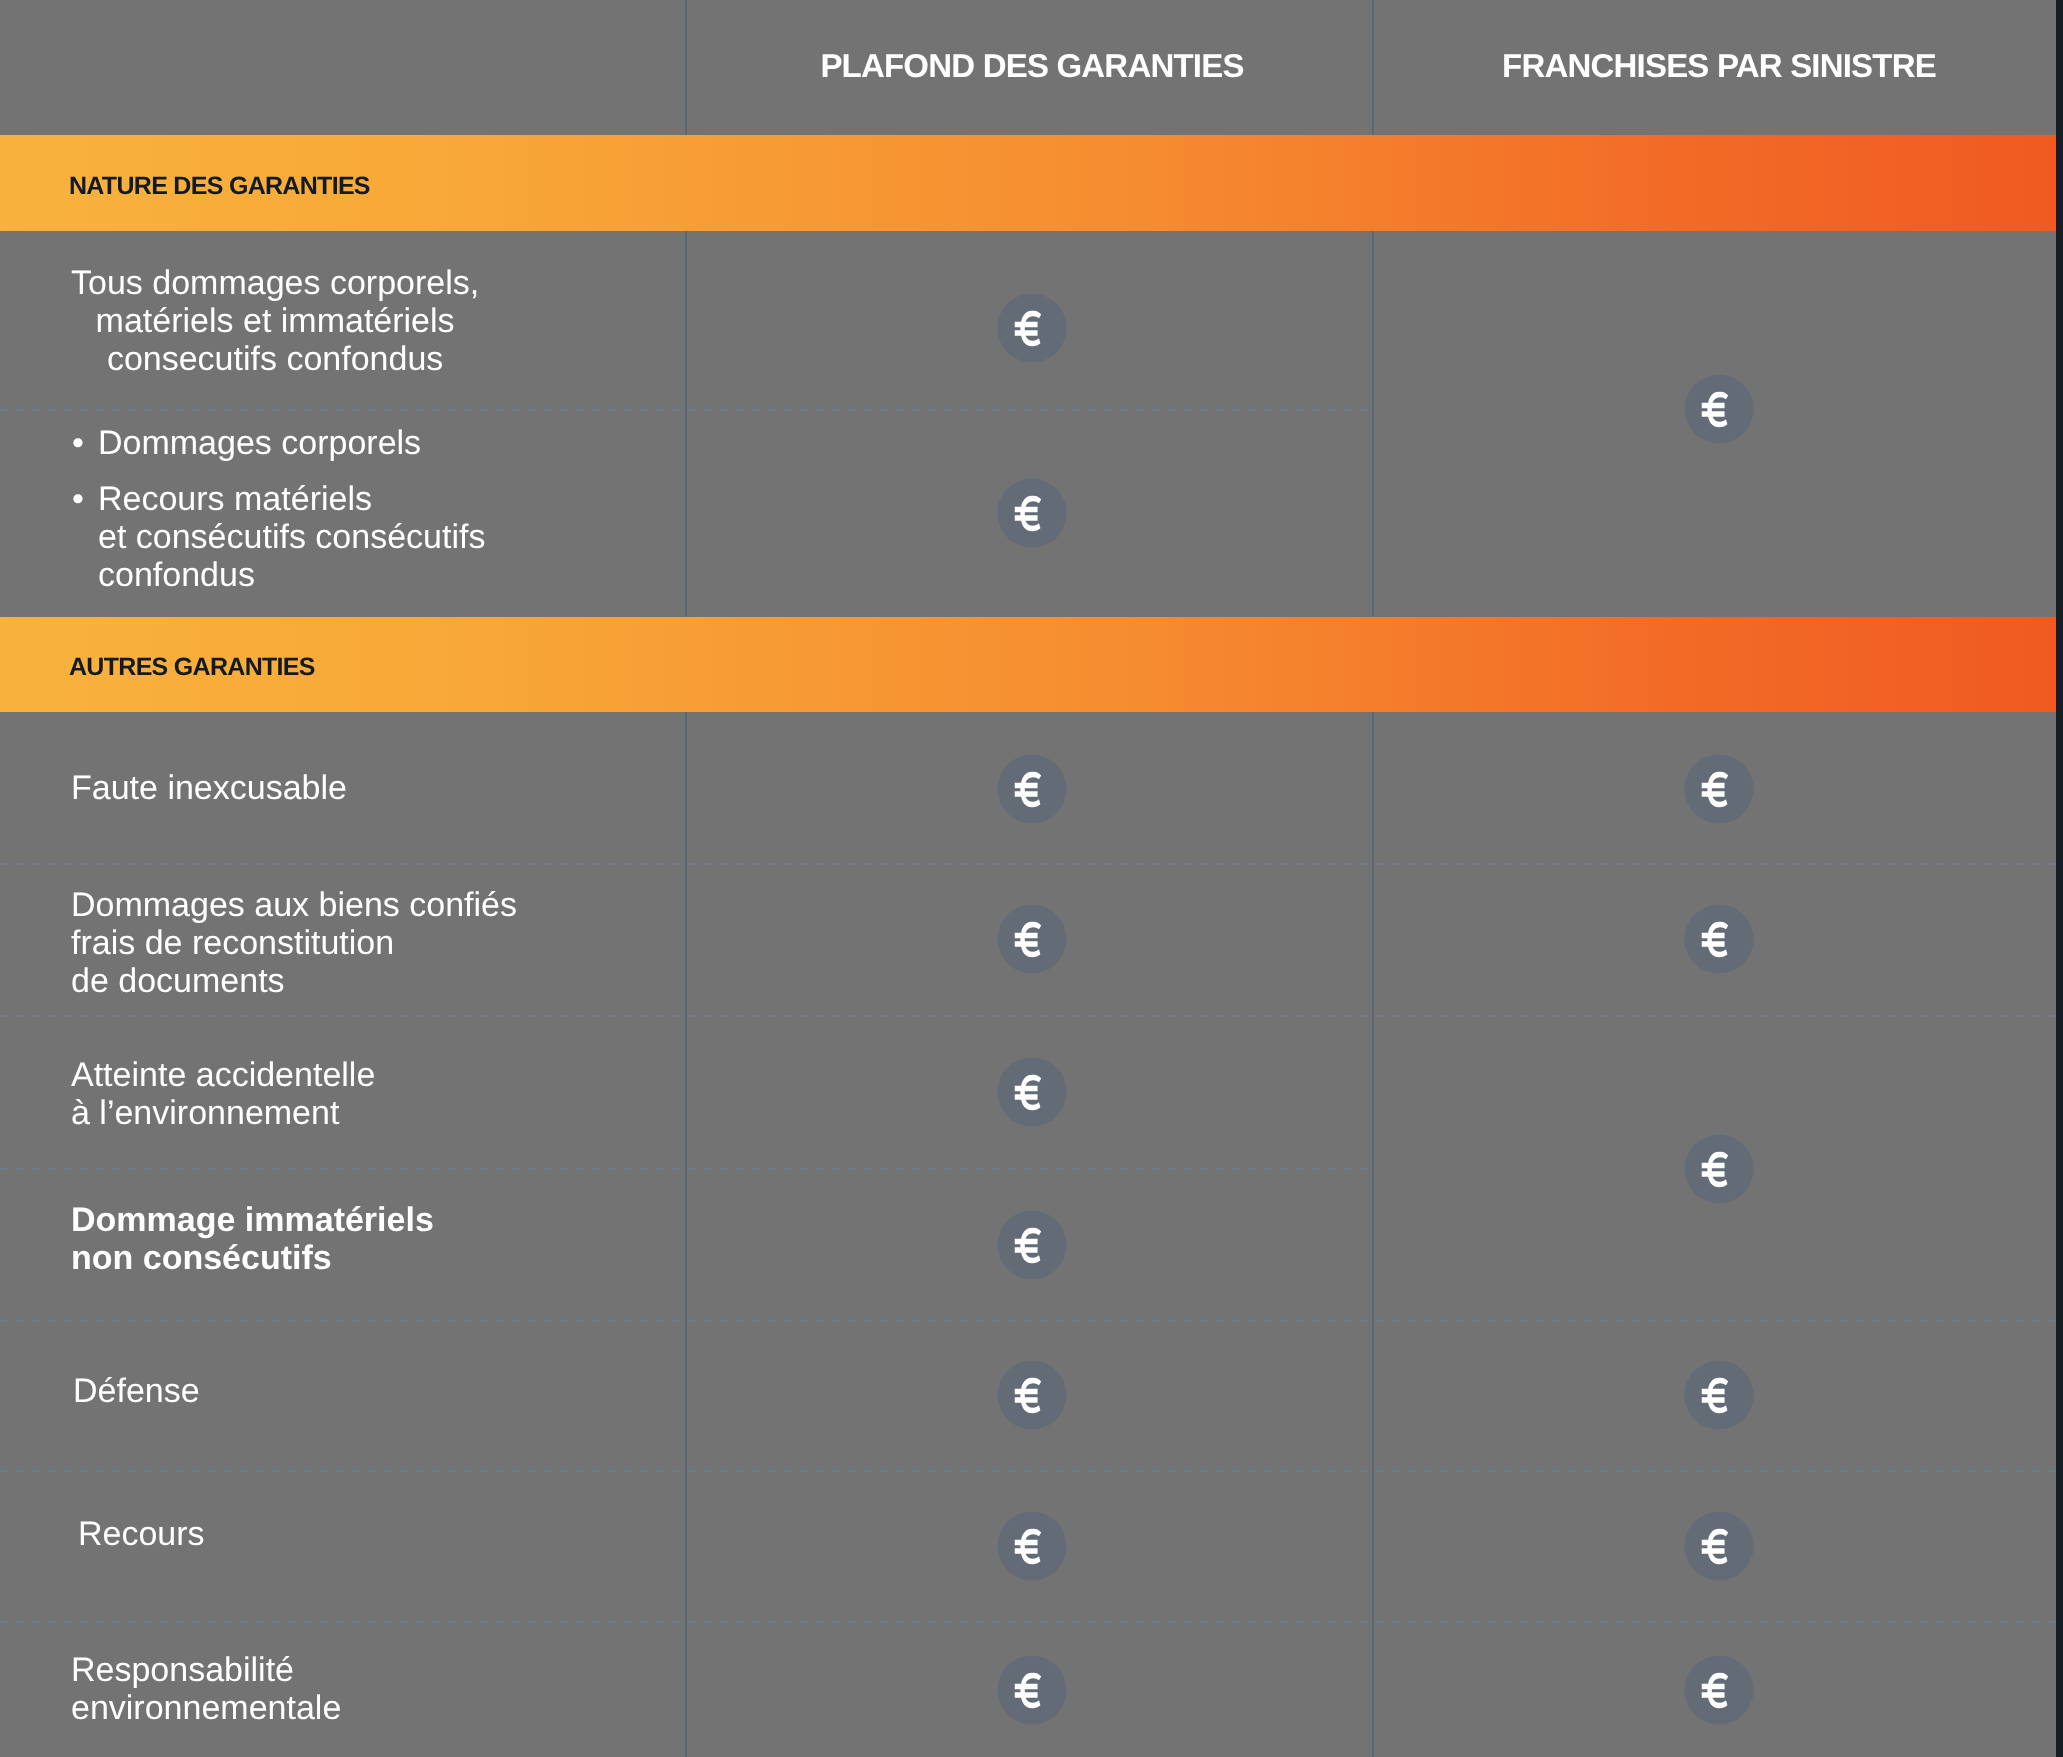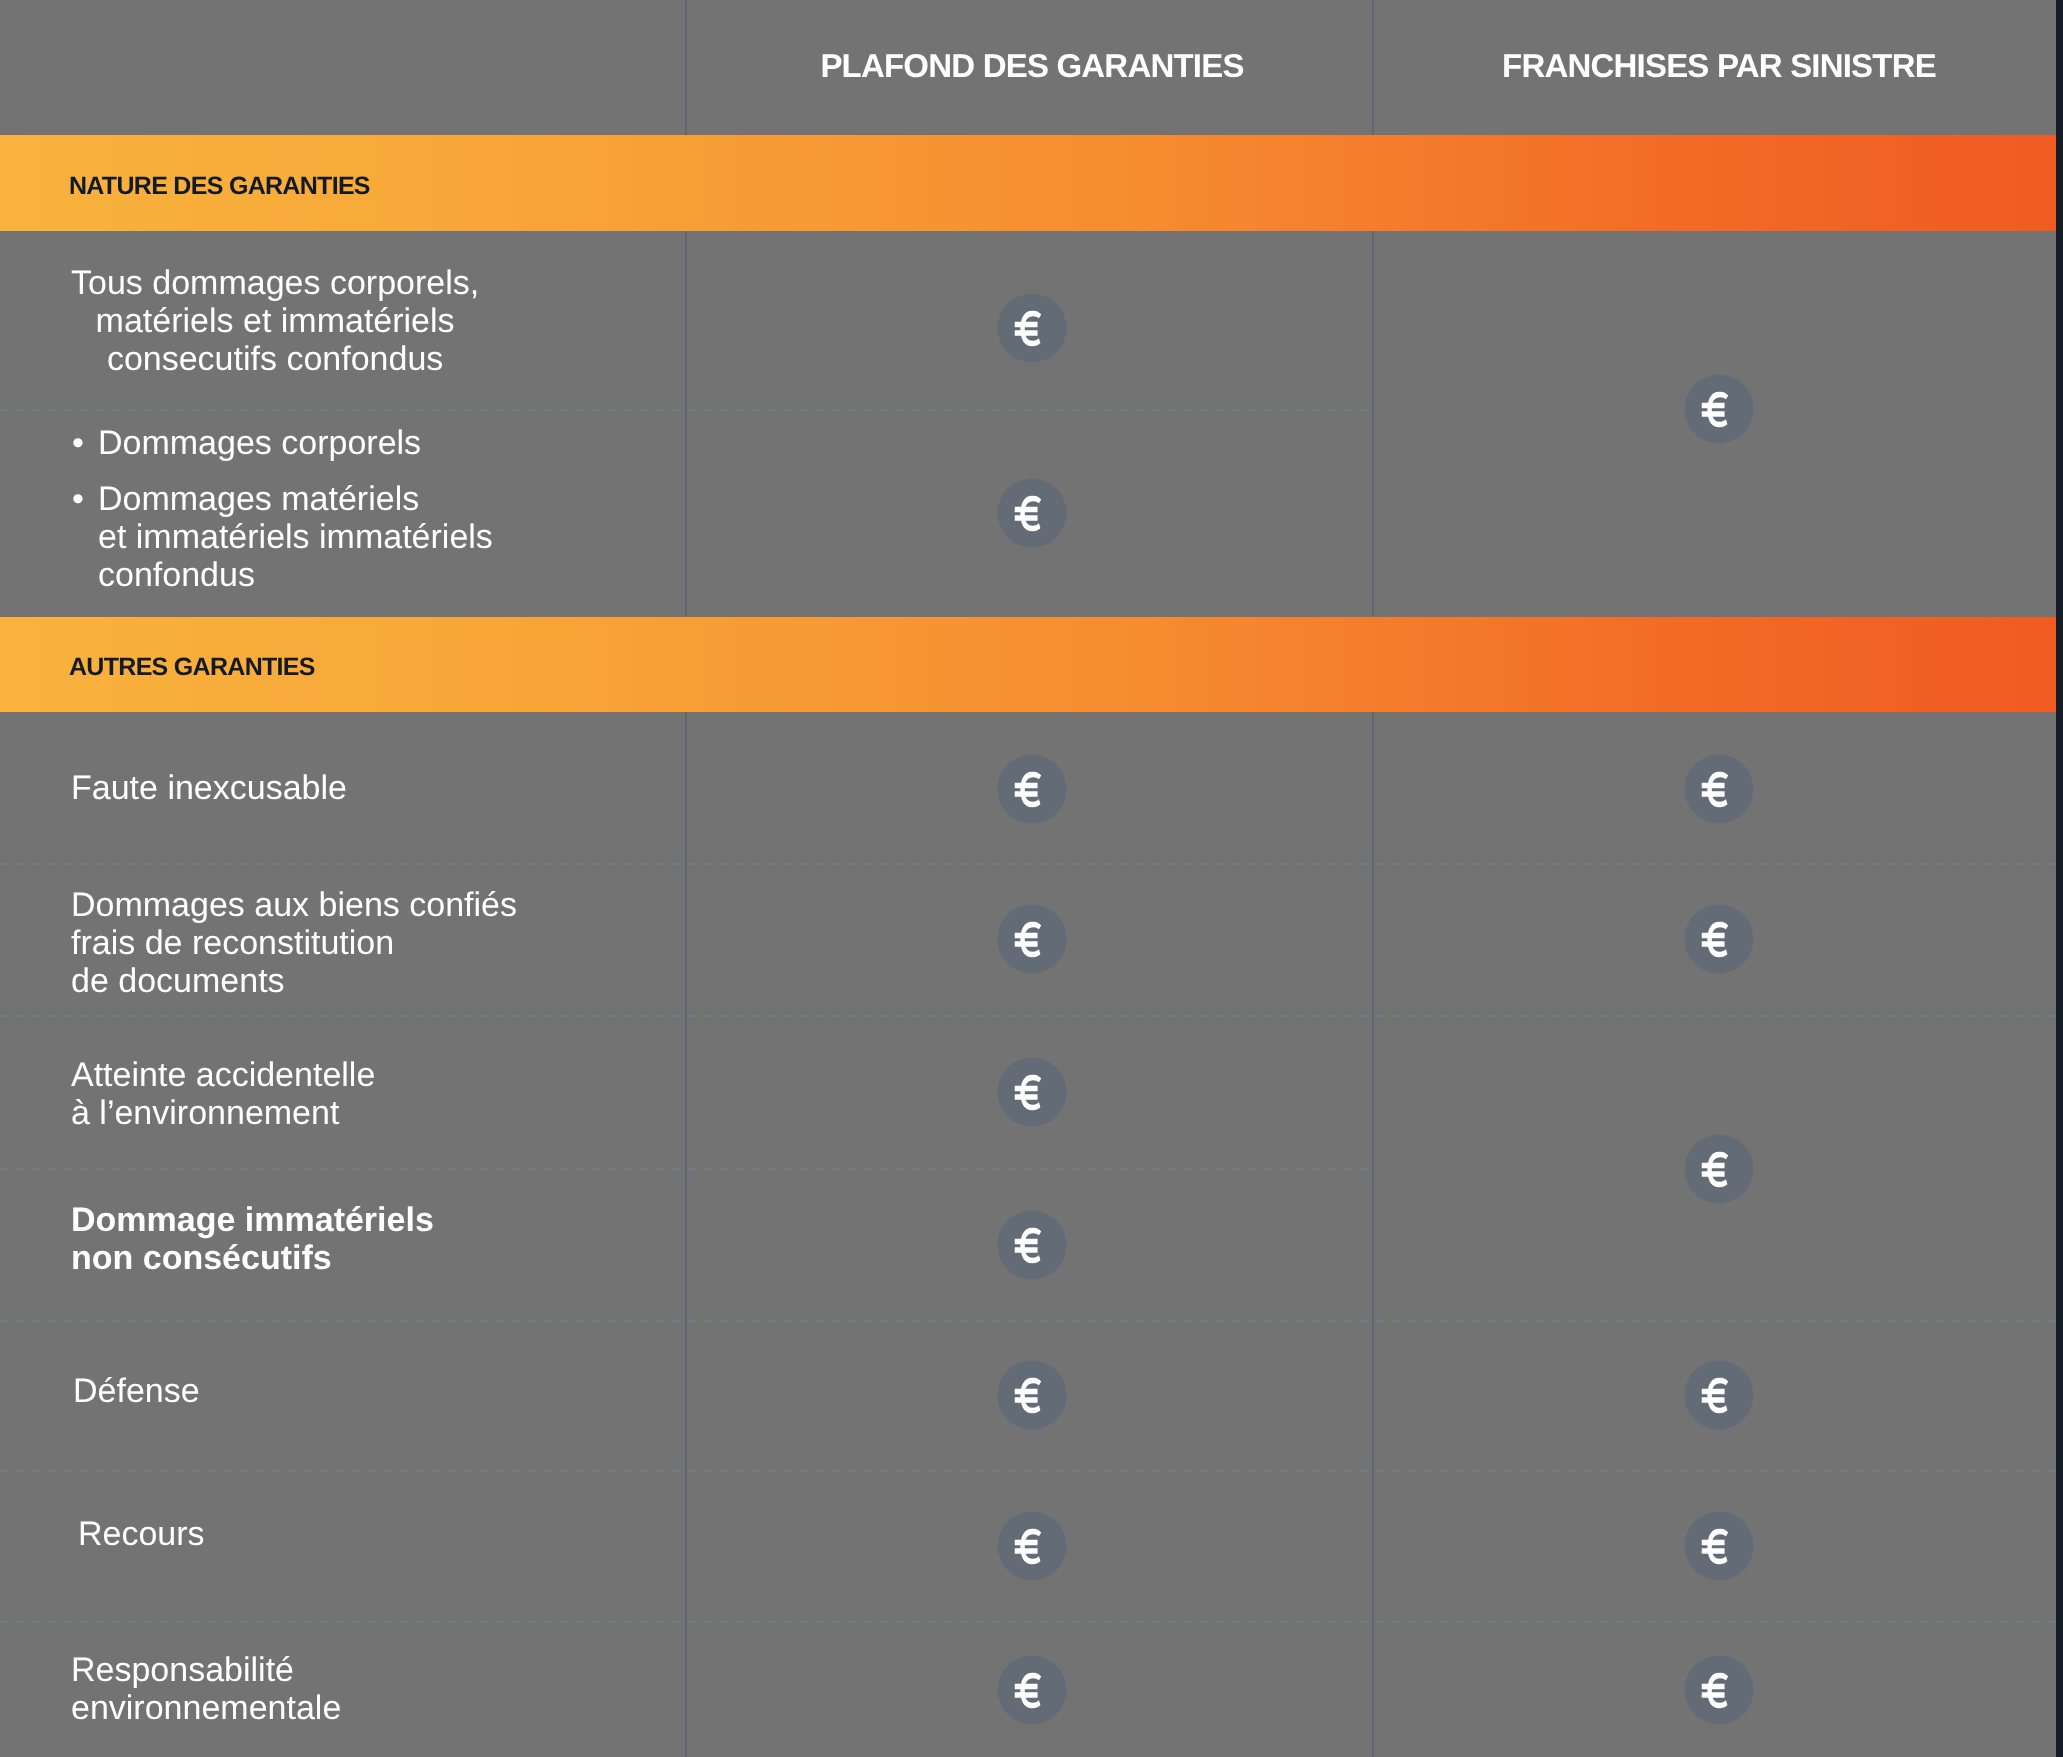--- a/index.html
+++ b/index.html
@@ -62,22 +62,22 @@
 
   <div class="dash" style="top:409px;width:1374px;"></div>
 
   <div class="bullet" style="left:72px;top:424px;">•</div>
   <div class="rowtext" style="left:98px;top:424px;">
       <span class="ln">Dommages corporels</span>
     </div>
 
   <div class="bullet" style="left:72px;top:480px;">•</div>
   <div class="rowtext" style="left:98px;top:480px;">
-      <span class="ln">Dommages matériels</span>
-      <span class="ln">et immatériels immatériels</span>
+      <span class="ln">Recours matériels</span>
+      <span class="ln">et consécutifs consécutifs</span>
       <span class="ln">confondus</span>
     </div>
   <div class="euro" style="left:1032px;top:513px;">
       <svg class="glyph" width="27" height="36" viewBox="0 0 100 132.9" fill="#ffffff" aria-hidden="true">
         <path d="M99 15 C90.5 5 79.5 0 67.5 0 C46.5 0 30 14 24.5 41.6 L0 41.6 L0 61.5 L21.9 61.5 C21.7 65.2 21.7 69 21.9 72.7 L0 72.7 L0 93.5 L24.5 93.5 C30 121 46.5 132.9 67.5 132.9 C78.5 132.9 88 128.8 96 121.5 L90.5 103 C84.5 108.8 77 111.9 69 111.9 C54.5 111.9 45.2 105 40.9 93.5 L85.4 93.5 L85.4 72.7 L38.4 72.7 C38.2 69 38.2 65.2 38.4 61.5 L85.4 61.5 L85.4 41.6 L40.9 41.6 C45.2 29.3 54.5 21 69 21 C77 21 84.5 23.8 90.5 28.5 Z"></path>
       </svg>
     </div>
 
   <div class="euro" style="left:1719px;top:409px;">
       <svg class="glyph" width="27" height="36" viewBox="0 0 100 132.9" fill="#ffffff" aria-hidden="true">

